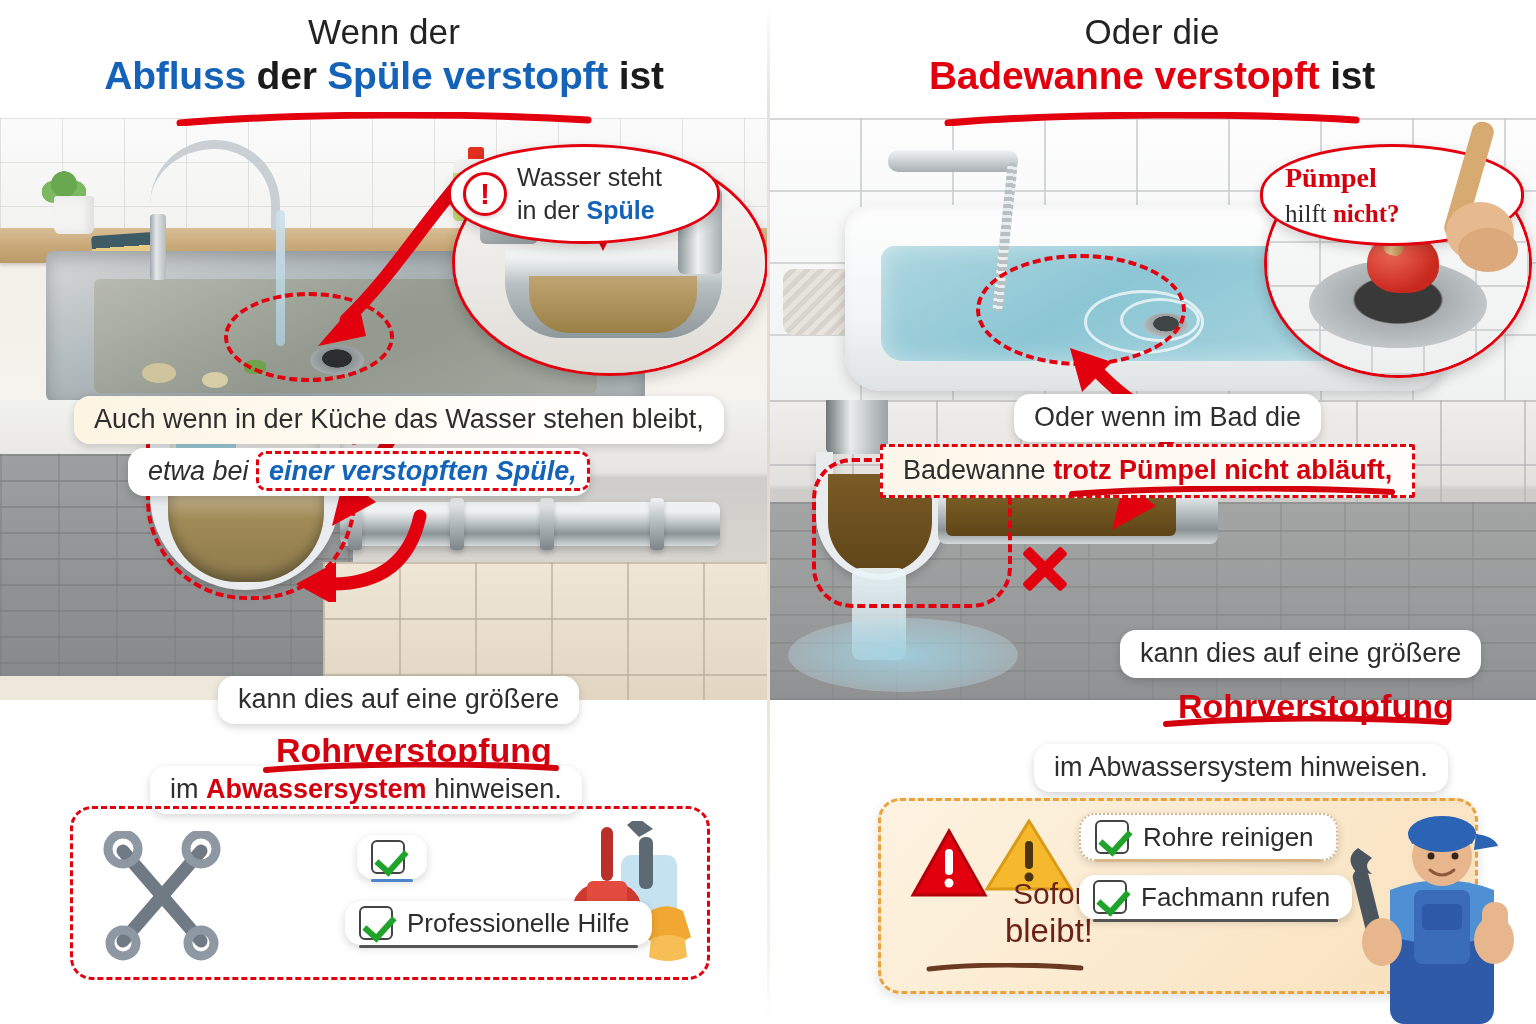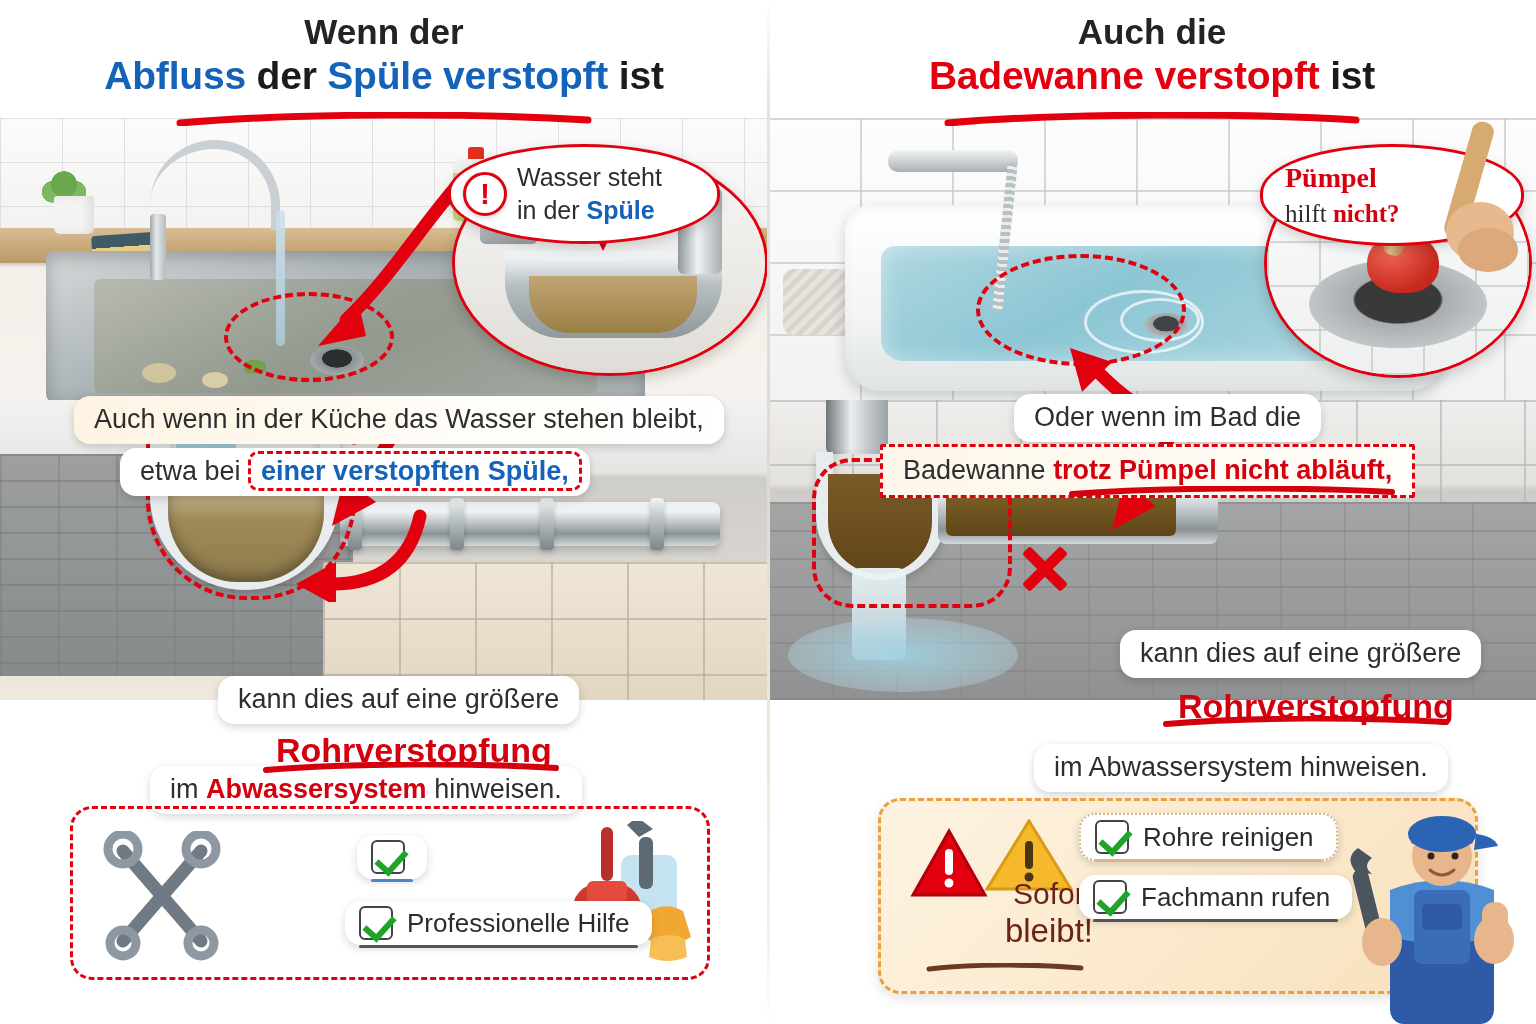--- a/index.html
+++ b/index.html
@@ -27,21 +27,21 @@
     background: linear-gradient(to bottom,#ffffff 0%,#e7e4de 10%,#ded9d1 45%,#efe7d8 72%,#f6f2ea 92%,#ffffff 100%);
     z-index: 60;
   }
 
   
   .title-wrap {
     position: absolute; left: 0; top: 12px; width: 100%;
     text-align: center; z-index: 40;
   }
   .title-l1 {
-    font-size: 35px; color: #232323; font-weight: 700;
+    font-size: 35px; color: #232323; font-weight: 400;
     letter-spacing: .1px; line-height: 1.15;
   }
   .title-l2 {
     font-size: 39px; font-weight: 700; line-height: 1.22;
     color: #1b1b1b; letter-spacing: -.2px;
     white-space: nowrap;
   }
   .kw-blue { color: #1463b8; }
   .kw-red  { color: #e2000f; }
   .title-underline {
@@ -405,21 +405,21 @@
         <path d="M128 8 C106 40, 92 66, 76 92" stroke="#e2000f" stroke-width="13" fill="none" stroke-linecap="round"></path>
         <polygon points="52,122 64,74 96,98" fill="#e2000f"></polygon>
       </svg>
       <svg style="position:absolute;left:250px;top:92px;width:190px;height:110px;">
         <path d="M170 24 C160 70, 130 92, 82 92" stroke="#e2000f" stroke-width="13" fill="none" stroke-linecap="round"></path>
         <polygon points="46,92 86,70 86,114" fill="#e2000f"></polygon>
       </svg>
     </div>
 
     <div class="ribbon cream" style="left:74px;top:396px;">Auch wenn in der Küche das Wasser stehen bleibt,</div>
-    <div class="ribbon" style="left:120px;top:448px;padding-right:8px;">
+    <div class="ribbon" style="left:128px;top:448px;padding-right:0;font-style:italic;">
       <span>etwa bei </span><span class="b-blue" style="border:3px dashed #e2000f;border-radius:10px;padding:2px 10px;">einer verstopften Spüle,</span>
     </div>
 
     <div class="ribbon" style="left:218px;top:676px;">kann dies auf eine größere</div>
     <div class="ribbon" style="left:256px;top:722px;background:transparent;box-shadow:none;">
       <span class="b-red" style="font-size:34px;">Rohrverstopfung</span>
     </div>
     <svg style="position:absolute;left:262px;top:762px;width:300px;height:12px;z-index:51;">
       <path d="M4 8 C90 1, 210 1, 294 6" stroke="#d4000e" stroke-width="6" fill="none" stroke-linecap="round"></path>
     </svg>
@@ -500,21 +500,21 @@
       </div>
     </div>
 
     <svg style="position:absolute;left:626px;top:120px;width:150px;height:200px;z-index:46;">
       <rect x="64" y="0" width="22" height="120" rx="10" fill="#d6aa70" transform="rotate(16 75 60)"></rect>
       <ellipse cx="86" cy="112" rx="34" ry="30" fill="#e6b98f"></ellipse>
       <ellipse cx="94" cy="130" rx="30" ry="22" fill="#dba97b"></ellipse>
     </svg>
 
     <div class="title-wrap">
-      <div class="title-l1">Auch die</div>
+      <div class="title-l1">Oder die</div>
       <div class="title-l2">
         <span class="kw-red">Badewanne verstopft</span><span> ist</span>
       </div>
     </div>
     <svg class="title-underline" viewBox="0 0 420 14">
       <path d="M6 11 C120 1, 300 1, 414 8" stroke="#e2000f" stroke-width="7" fill="none" stroke-linecap="round"></path>
     </svg>
 
     <div class="scene scene-mid">
       <div style="position:absolute;inset:0;background:linear-gradient(to bottom,#efeeec 0%,#e2e1de 28%,#cdccc9 30%,#d9d8d4 66%,#e6e4e0 100%);"></div>

